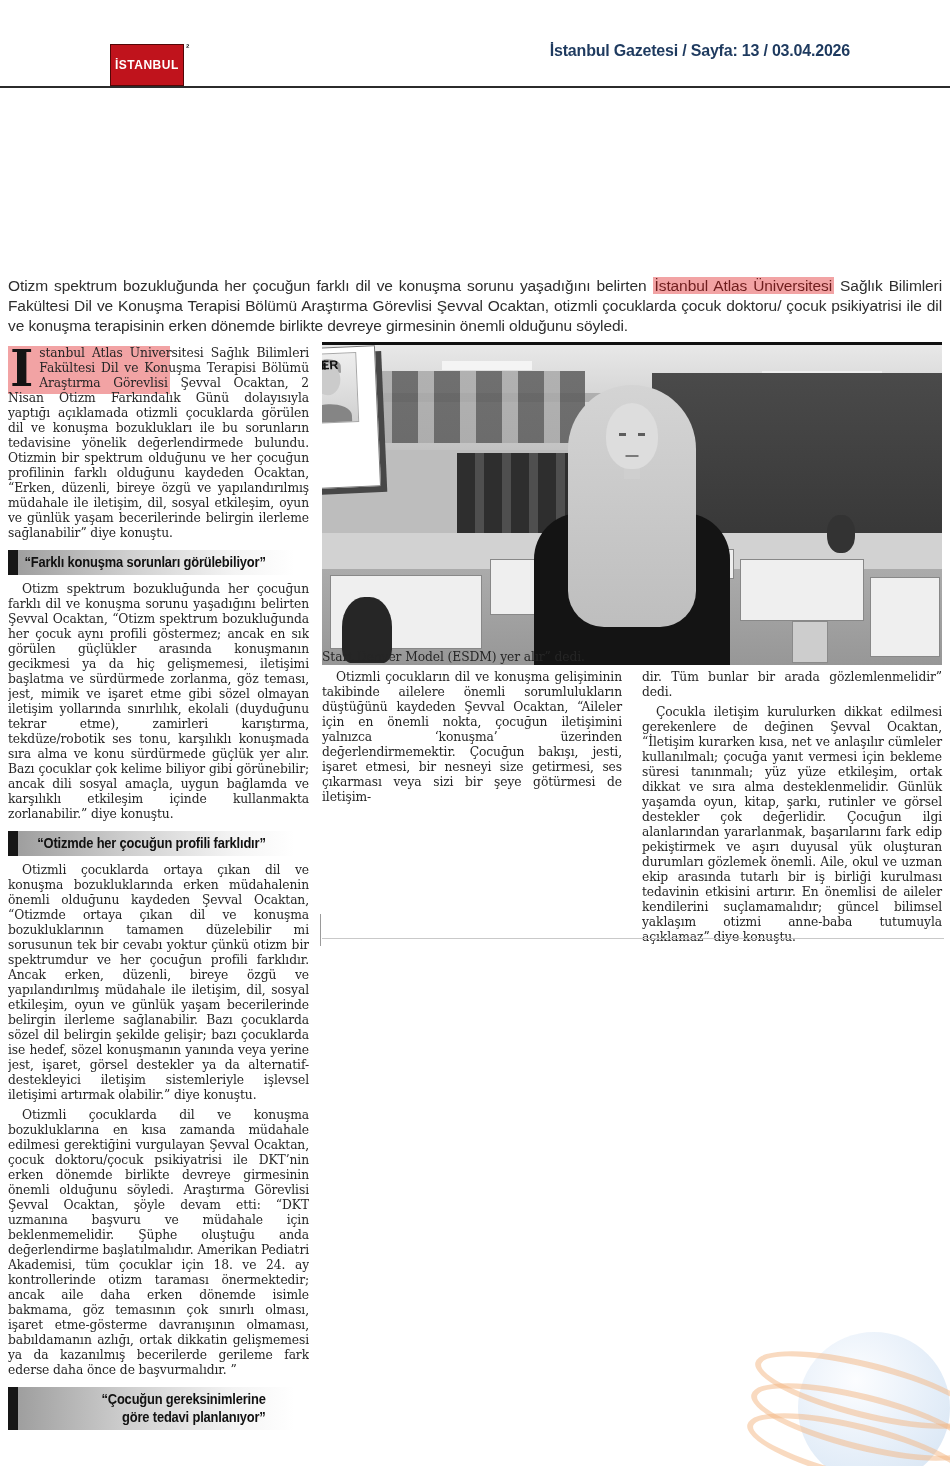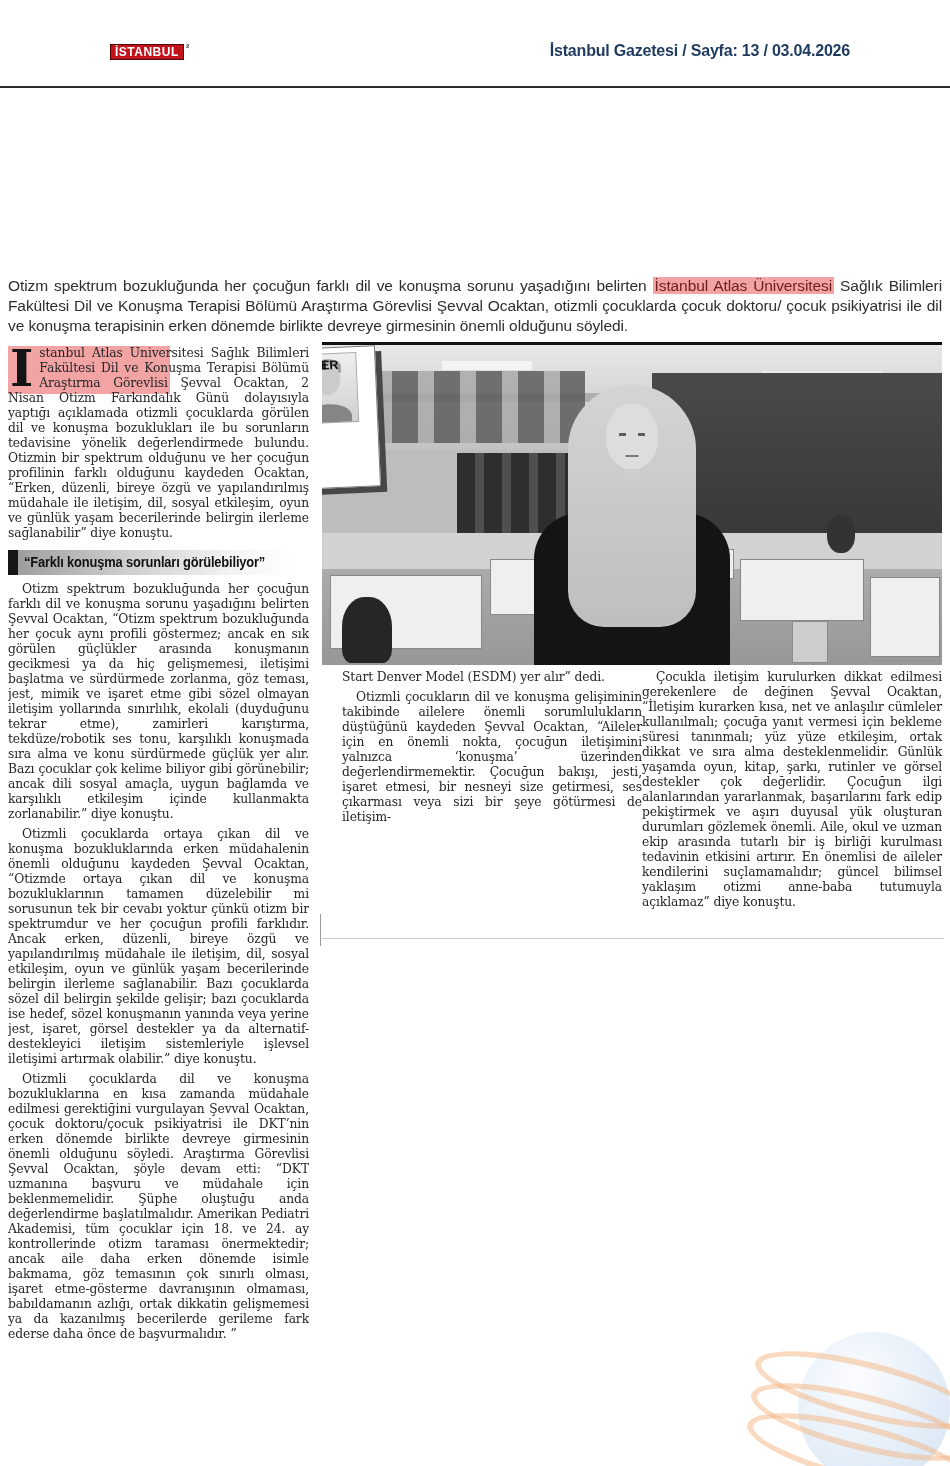--- a/index.html
+++ b/index.html
@@ -6,21 +6,21 @@
   .page {
     position:relative; width:950px; height:1466px; margin:0 auto;
     background:#ffffff; overflow:hidden;
     font-family:"DejaVu Serif", serif; color:#222;
   }
   
   .logo-box {
     position:absolute; left:110px; top:44px;
     background:#c0131c; color:#fff; border:1px solid #530707;
     font:bold 12px/14px "Liberation Sans", sans-serif;
-    padding:0 4px; letter-spacing:0.5px;
+    padding:13px 4px; letter-spacing:0.5px;
   }
   .logo-mark {
     position:absolute; left:186px; top:42px; color:#222;
     font:bold 10px "Liberation Sans", sans-serif;
   }
   .header-meta {
     position:absolute; right:100px; top:42px; color:#1e3a5f;
     font:bold 16px "Liberation Sans", sans-serif; letter-spacing:-0.2px;
   }
   .header-rule { position:absolute; left:0; top:86px; width:950px; height:2px; background:#2b2b2b; }
@@ -38,39 +38,39 @@
   .lead {
     position:absolute; left:8px; top:276px; width:934px;
     font:15.5px/20px "Liberation Sans", sans-serif;
     color:#2e2e2e; text-align:justify; letter-spacing:-0.1px;
   }
   .lead-highlight { background:#f2a3a4; color:#6e1d1d; padding:0 2px; }
 
   
   .col { position:absolute; text-align:justify; font-size:12.3px; line-height:15px; letter-spacing:-0.1px; color:#262626; }
   .col-left  { left:8px;   top:346px; width:301px; height:1118px; overflow:hidden; }
-  .col-mid   { left:322px; top:670px; width:300px;margin-left:20px; }
+  .col-mid   { left:322px; top:650px; width:300px; }
   .col-right { left:642px; top:670px; width:300px; }
   .col p { margin:0 0 5px 0; }
   .col p.indent { text-indent:14px; }
 
   .dropcap {
     float:left; font:bold 50px/42px "DejaVu Serif", serif;
     padding:2px 6px 0 2px; color:#141414; position:relative; z-index:1;
   }
   .p-first { position:relative; z-index:0; }
   .p-first::before {
     content:""; position:absolute; left:0; top:-2px; width:162px; height:50px;
     background:#f2a3a4; z-index:-1;
   }
 
   .sec-head {
     position:relative; margin:9px 0 7px 0; padding:3px 4px 4px 16px;
     background:linear-gradient(90deg,#9a9a9a 0%, #cfcfcf 40%, #f4f4f4 75%, #ffffff 95%);
-    text-align:left;
+    text-align:right;
   }
   .sec-head::before {
     content:""; position:absolute; left:0; top:0; bottom:0; width:10px; background:#161616;
   }
   .sec-head span {
     display:block; white-space:nowrap;
     font:bold 15px/18px "Liberation Sans", sans-serif; color:#111;
     transform:scaleX(0.86); transform-origin:left top; letter-spacing:-0.2px;
   }
 
@@ -151,24 +151,31 @@
   <div class="lead"><span>Otizm spektrum bozukluğunda her çocuğun farklı dil ve konuşma sorunu yaşadığını belirten </span><span class="lead-highlight">İstanbul Atlas Üniversitesi</span><span> Sağlık Bilimleri Fakültesi Dil ve Konuşma Terapisi Bölümü Araştırma Görevlisi Şevval Ocaktan, otizmli çocuklarda çocuk doktoru/ çocuk psikiyatrisi ile dil ve konuşma terapisinin erken dönemde birlikte devreye girmesinin önemli olduğunu söyledi.</span></div>
 
   <div class="col col-left">
     <p class="p-first"><span class="dropcap">İ</span><span>stanbul Atlas Üniversitesi Sağlık Bilimleri Fakültesi Dil ve Konuşma Terapisi Bölümü Araştırma Görevlisi Şevval Ocaktan, 2 Nisan Otizm Farkındalık Günü dolayısıyla yaptığı açıklamada otizmli çocuklarda görülen dil ve konuşma bozuklukları ile bu sorunların tedavisine yönelik değerlendirmede bulundu. Otizmin bir spektrum olduğunu ve her çocuğun profilinin farklı olduğunu kaydeden Ocaktan, “Erken, düzenli, bireye özgü ve yapılandırılmış müdahale ile iletişim, dil, sosyal etkileşim, oyun ve günlük yaşam becerilerinde belirgin ilerleme sağlanabilir” diye konuştu.</span></p>
 
     <div class="sec-head">
       <span>“Farklı konuşma sorunları görülebiliyor”</span>
     </div>
     <p class="indent">Otizm spektrum bozukluğunda her çocuğun farklı dil ve konuşma sorunu yaşadığını belirten Şevval Ocaktan, “Otizm spektrum bozukluğunda her çocuk aynı profili göstermez; ancak en sık görülen güçlükler arasında konuşmanın gecikmesi ya da hiç gelişmemesi, iletişimi başlatma ve sürdürmede zorlanma, göz teması, jest, mimik ve işaret etme gibi sözel olmayan iletişim yollarında sınırlılık, ekolali (duyduğunu tekrar etme), zamirleri karıştırma, tekdüze/robotik ses tonu, karşılıklı konuşmada sıra alma ve konu sürdürmede güçlük yer alır. Bazı çocuklar çok kelime biliyor gibi görünebilir; ancak dili sosyal amaçla, uygun bağlamda ve karşılıklı etkileşim içinde kullanmakta zorlanabilir.” diye konuştu.</p>
 
+    <div class="sec-head">
+      <span>“Otizmde her çocuğun profili farklıdır”</span>
+    </div>
     <p class="indent">Otizmli çocuklarda ortaya çıkan dil ve konuşma bozukluklarında erken müdahalenin önemli olduğunu kaydeden Şevval Ocaktan, “Otizmde ortaya çıkan dil ve konuşma bozukluklarının tamamen düzelebilir mi sorusunun tek bir cevabı yoktur çünkü otizm bir spektrumdur ve her çocuğun profili farklıdır. Ancak erken, düzenli, bireye özgü ve yapılandırılmış müdahale ile iletişim, dil, sosyal etkileşim, oyun ve günlük yaşam becerilerinde belirgin ilerleme sağlanabilir. Bazı çocuklarda sözel dil belirgin şekilde gelişir; bazı çocuklarda ise hedef, sözel konuşmanın yanında veya yerine jest, işaret, görsel destekler ya da alternatif-destekleyici iletişim sistemleriyle işlevsel iletişimi artırmak olabilir.” diye konuştu.</p>
 
     <p class="indent">Otizmli çocuklarda dil ve konuşma bozukluklarına en kısa zamanda müdahale edilmesi gerektiğini vurgulayan Şevval Ocaktan, çocuk doktoru/çocuk psikiyatrisi ile DKT’nin erken dönemde birlikte devreye girmesinin önemli olduğunu söyledi. Araştırma Görevlisi Şevval Ocaktan, şöyle devam etti: “DKT uzmanına başvuru ve müdahale için beklenmemelidir. Şüphe oluştuğu anda değerlendirme başlatılmalıdır. Amerikan Pediatri Akademisi, tüm çocuklar için 18. ve 24. ay kontrollerinde otizm taraması önermektedir; ancak aile daha erken dönemde isimle bakmama, göz temasının çok sınırlı olması, işaret etme-gösterme davranışının olmaması, babıldamanın azlığı, ortak dikkatin gelişmemesi ya da kazanılmış becerilerde gerileme fark ederse daha önce de başvurmalıdır. ”</p>
 
+    <div class="sec-head">
+      <span>“Çocuğun gereksinimlerine</span>
+      <span>göre tedavi planlanıyor”</span>
+    </div>
 
   </div>
 
   <div class="photo">
     <div class="ph-ceil"></div>
     <div class="ph-beam"></div>
     <div class="ph-light1"></div>
     <div class="ph-light2"></div>
     <div class="ph-mezzanine"></div>
     <div class="ph-darkwall"></div>
@@ -203,20 +210,21 @@
       </div>
     </div>
   </div>
 
   <div class="col col-mid">
     <p>Start Denver Model (ESDM) yer alır” dedi.</p>
     <p class="indent">Otizmli çocukların dil ve konuşma gelişiminin takibinde ailelere önemli sorumlulukların düştüğünü kaydeden Şevval Ocaktan, “Aileler için en önemli nokta, çocuğun iletişimini yalnızca ‘konuşma’ üzerinden değerlendirmemektir. Çocuğun bakışı, jesti, işaret etmesi, bir nesneyi size getirmesi, ses çıkarması veya sizi bir şeye götürmesi de iletişim-</p>
   </div>
 
   <div class="col col-right">
+    <p>dir. Tüm bunlar bir arada gözlemlenmelidir” dedi.</p>
     <p class="indent">Çocukla iletişim kurulurken dikkat edilmesi gerekenlere de değinen Şevval Ocaktan, “İletişim kurarken kısa, net ve anlaşılır cümleler kullanılmalı; çocuğa yanıt vermesi için bekleme süresi tanınmalı; yüz yüze etkileşim, ortak dikkat ve sıra alma desteklenmelidir. Günlük yaşamda oyun, kitap, şarkı, rutinler ve görsel destekler çok değerlidir. Çocuğun ilgi alanlarından yararlanmak, başarılarını fark edip pekiştirmek ve aşırı duyusal yük oluşturan durumları gözlemek önemli. Aile, okul ve uzman ekip arasında tutarlı bir iş birliği kurulması tedavinin etkisini artırır. En önemlisi de aileler kendilerini suçlamamalıdır; güncel bilimsel yaklaşım otizmi anne-baba tutumuyla açıklamaz” diye konuştu.</p>
   </div>
 
   <div class="tick"></div>
   <div class="divider"></div>
 
   <div class="planet-sphere"></div>
   <div class="ring r1"></div>
   <div class="ring r2"></div>
   <div class="ring r3"></div>

